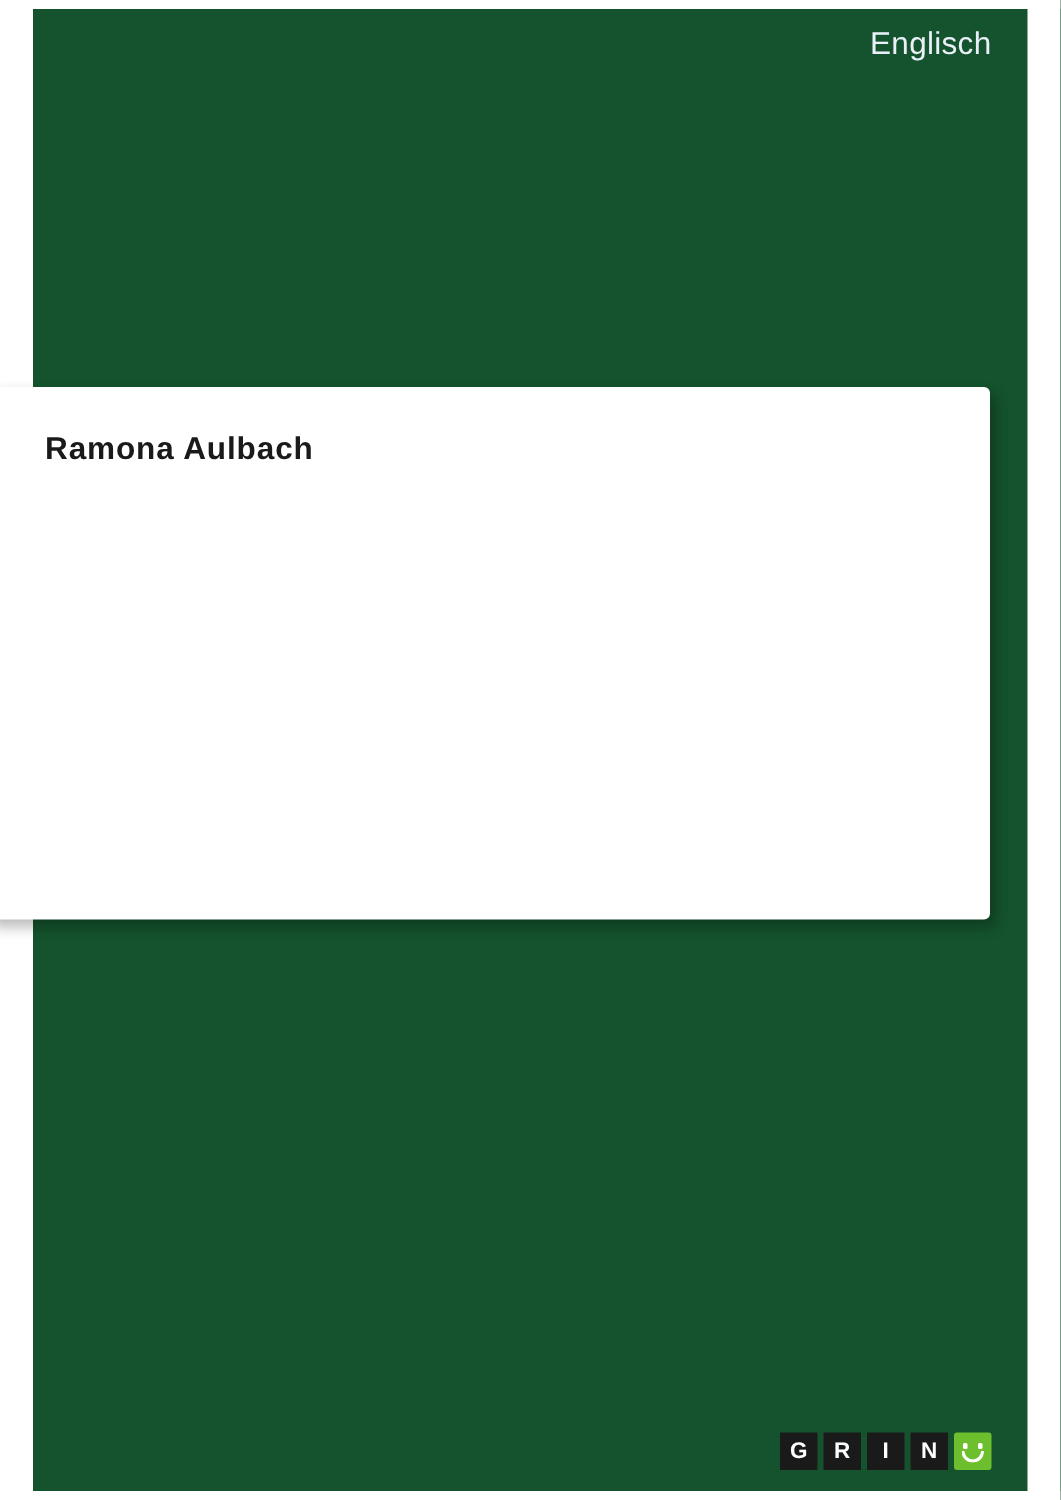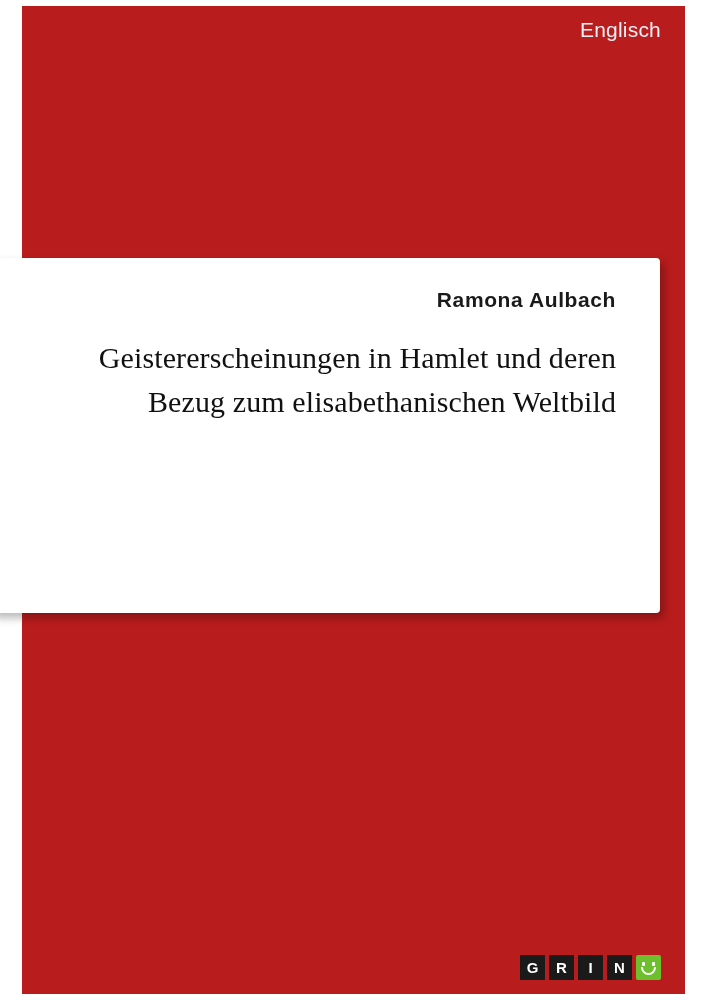--- a/index.html
+++ b/index.html
@@ -11,24 +11,23 @@
     height: 1000px;
     background: #ffffff;
     font-family: "Liberation Sans", sans-serif;
     overflow: hidden;
   }
 
   .cover {
     position: relative;
     width: 707px;
     height: 1000px;
-    background: #b91c1c;
+    background: #14532d;
     box-sizing: border-box;
     overflow: hidden;
-    text-align: right;
   }
 
   
   .left-strip {
     position: absolute;
     left: 0;
     top: 0;
     width: 22px;
     height: 1000px;
     background: #ffffff;
@@ -173,21 +172,20 @@
 
   <div class="top-strip"></div>
   <div class="bottom-strip"></div>
   <div class="left-strip"></div>
   <div class="right-strip"></div>
 
   <div class="language-label">Englisch</div>
 
   <div class="title-card">
     <div class="author">Ramona Aulbach</div>
-    <div class="doc-title">Geistererscheinungen in Hamlet und deren Bezug zum elisabethanischen Weltbild</div>
   </div>
 
 
   <div class="grin-logo">
     <div class="grin-letter">G</div>
     <div class="grin-letter">R</div>
     <div class="grin-letter">I</div>
     <div class="grin-letter">N</div>
     <div class="grin-smiley">
       <span class="eye left"></span>

